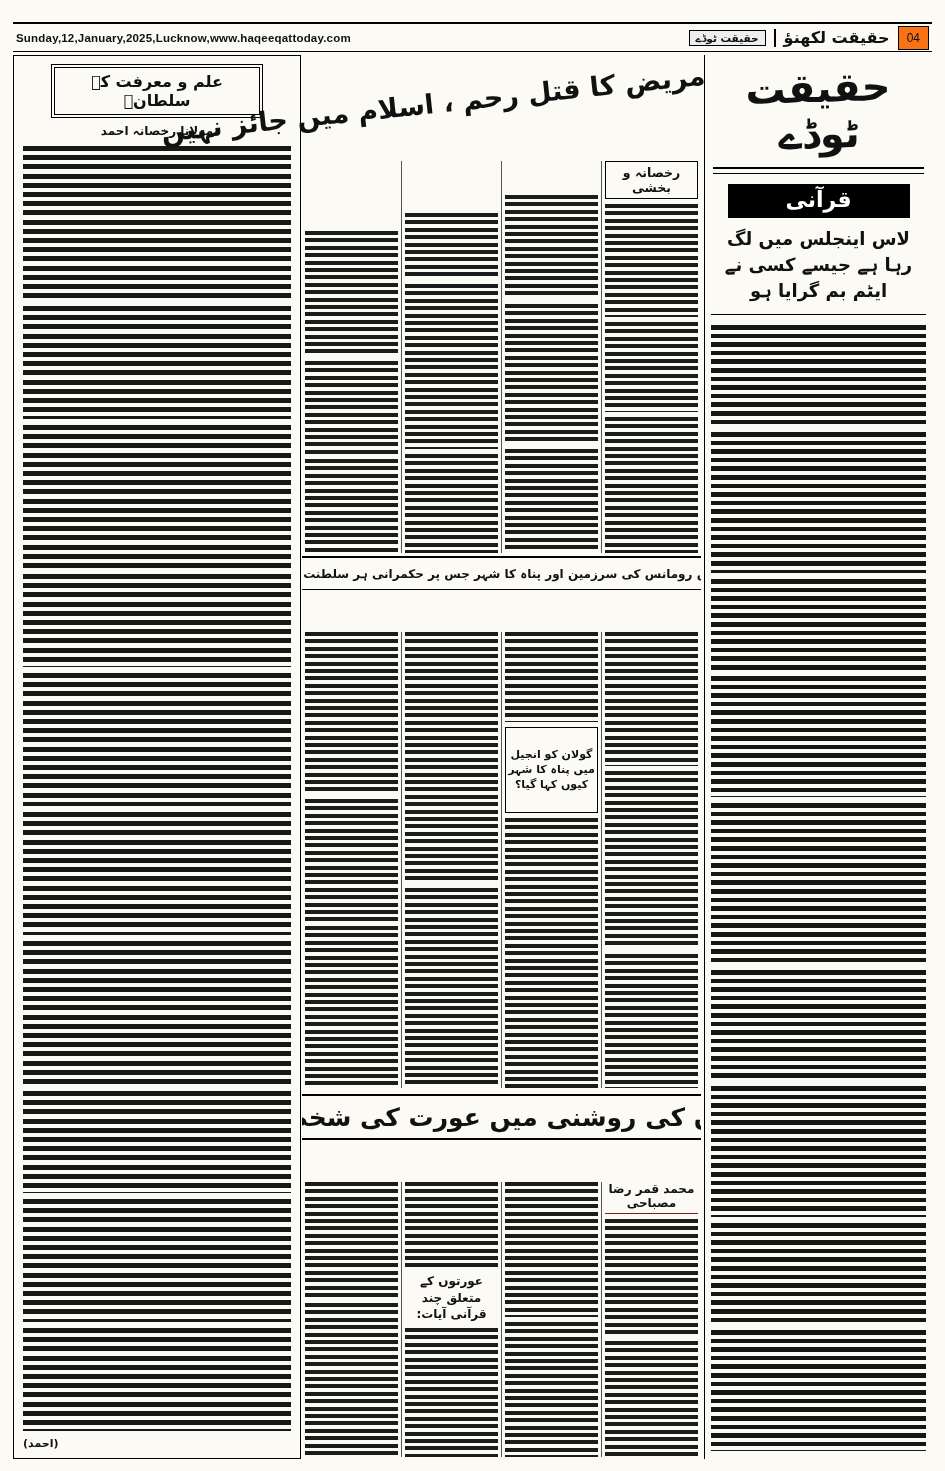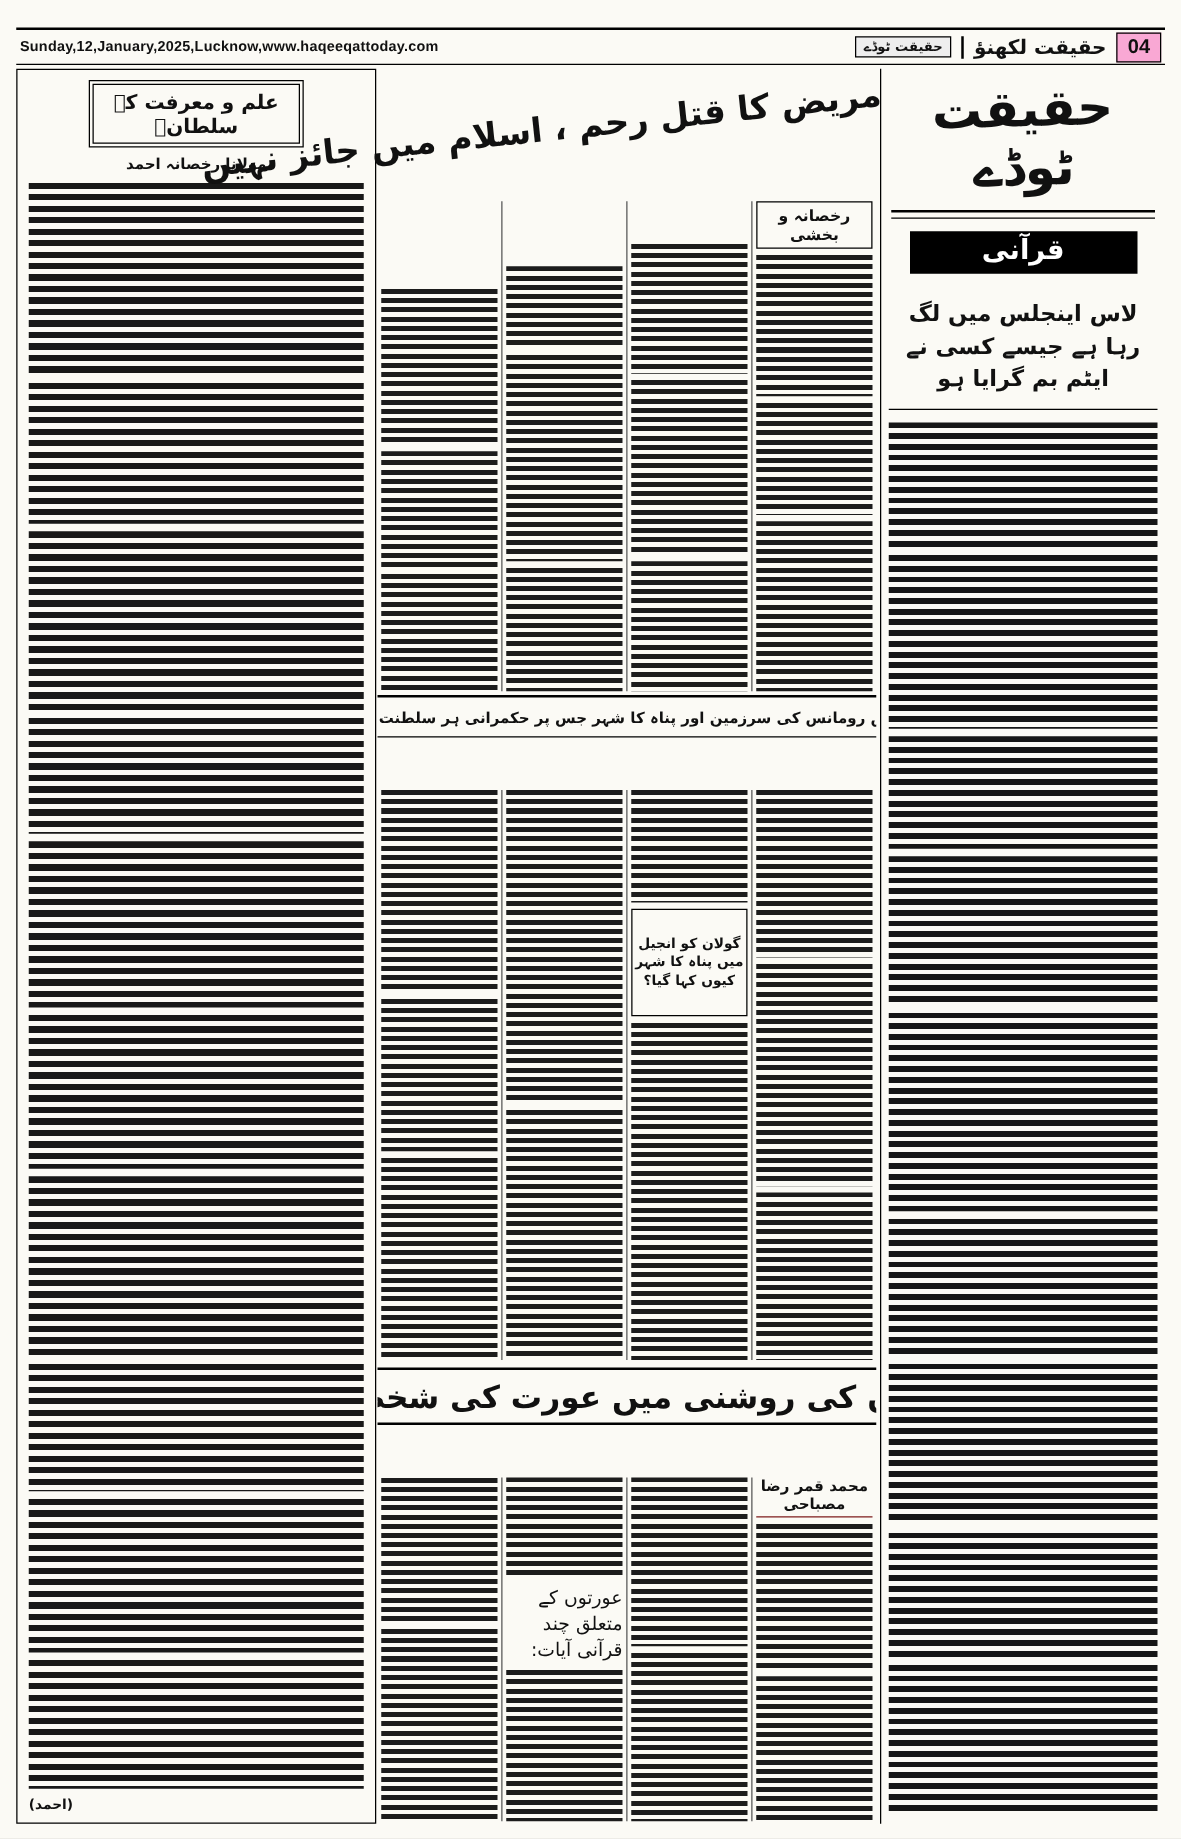--- a/index.html
+++ b/index.html
@@ -5,36 +5,36 @@
   html,body{margin:0;padding:0;background:#d8d8d4;}
   .page{position:relative;width:945px;height:1471px;margin:0 auto;background:#fbfaf5;
         font-family:"DejaVu Sans",sans-serif;color:#111;overflow:hidden;}
 
   
   .masthead{position:absolute;left:13px;right:13px;top:22px;height:30px;
             border-top:2px solid #000;border-bottom:1.5px solid #000;
             display:flex;align-items:center;justify-content:space-between;box-sizing:border-box;padding:0 3px;}
   .date-line{font-family:"Liberation Sans",sans-serif;font-weight:bold;font-size:11.5px;letter-spacing:.2px;}
   .mast-right{display:flex;direction:rtl;align-items:center;gap:8px;}
-  .page-number{font-size:16px;font-weight:bold;background:#f9a8d4;border:1.5px solid #000;
+  .page-number{font-size:12px;font-weight:normal;background:#f97316;border:1.5px solid #000;
                padding:0 8px;line-height:22px;font-family:"Liberation Sans",sans-serif;}
   .section-label{font-size:16px;font-weight:bold;}
   .mast-div{width:2px;height:18px;background:#000;}
   .paper-small{font-size:10.5px;font-weight:bold;border:1px solid #000;padding:1px 6px;background:#eee;}
 
   
   .sim-l{background:repeating-linear-gradient(to bottom,#181818 0 5px,transparent 5px 9.2px);}
   .sim-m{background:repeating-linear-gradient(to bottom,#1c1c1c 0 4px,transparent 4px 7.4px);}
   .sim-r{background:repeating-linear-gradient(to bottom,#161616 0 4.6px,transparent 4.6px 8.6px);}
   .grow{flex:1 1 0;min-height:0;}
 
   
   .left-art{position:absolute;left:13px;top:55px;width:288px;height:1404px;border:1.5px solid #000;
             box-sizing:border-box;padding:6px 9px 8px;display:flex;flex-direction:column;gap:6px;}
-  .left-title{width:172px;margin:2px auto 0;border:1.5px solid #000;padding:2px;box-sizing:border-box;flex:0 0 auto;}
+  .left-title{width:212px;margin:2px auto 0;border:1.5px solid #000;padding:2px;box-sizing:border-box;flex:0 0 auto;}
   .left-title-inner{border:1px solid #000;text-align:center;font-size:16px;font-weight:bold;padding:4px 2px;direction:rtl;}
   .left-byline{text-align:center;font-weight:bold;font-size:12px;direction:rtl;flex:0 0 auto;margin-bottom:2px;}
   .continued{direction:rtl;text-align:left;font-weight:bold;font-size:11px;flex:0 0 auto;}
 
   
   .mid-top{position:absolute;left:302px;top:55px;width:399px;height:500px;}
   .main-headline{position:absolute;top:26px;left:-6px;width:410px;text-align:center;direction:rtl;
                  font-size:27px;font-weight:bold;white-space:nowrap;transform:rotate(-6deg);letter-spacing:-.5px;}
   .cols{position:absolute;left:0;right:0;display:flex;direction:rtl;margin-top:36px;}
   .mid-top .cols{top:70px;bottom:2px;}
@@ -51,32 +51,32 @@
   .subhead-box{border:1.5px solid #000;padding:20px 2px;text-align:center;font-size:11px;font-weight:bold;
                direction:rtl;line-height:1.35;flex:0 0 auto;}
 
   .quran-head{position:absolute;left:302px;top:1094px;width:399px;height:46px;box-sizing:border-box;
               border-top:2.5px solid #000;border-bottom:2px solid #000;display:flex;align-items:center;
               justify-content:center;font-size:25px;font-weight:900;direction:rtl;white-space:nowrap;overflow:hidden;}
   .quran-cols{position:absolute;left:302px;top:1144px;width:399px;height:315px;}
   .quran-cols .cols{top:2px;bottom:2px;}
   .q-byline{font-weight:bold;font-size:12px;text-align:center;border-bottom:1px solid #7f1d1d;
             padding-bottom:3px;direction:rtl;flex:0 0 auto;}
-  .q-subhead{font-weight:normal;font-size:15px;direction:rtl;line-height:1.4;flex:0 0 auto;}
+  .q-subhead{font-weight:bold;font-size:12px;text-align:center;direction:rtl;line-height:1.4;flex:0 0 auto;}
 
   
   .right-col{position:absolute;left:704px;top:55px;width:228px;height:1404px;box-sizing:border-box;
              border-left:1px solid #000;padding:0 6px 8px;display:flex;flex-direction:column;gap:6px;}
   .nameplate{font-size:40px;font-weight:bold;text-align:center;direction:rtl;margin:10px 0 2px;
              letter-spacing:-2px;transform:rotate(-1.5deg);flex:0 0 auto;}
   .nameplate-rule{border-top:2.5px solid #000;border-bottom:1px solid #000;height:4px;margin:2px 2px 4px;flex:0 0 auto;}
   .kicker{background:#000;color:#fff;font-size:22px;font-weight:bold;text-align:center;width:182px;
           margin:0 auto;padding:3px 0 6px;direction:rtl;flex:0 0 auto;}
   .r-headline{font-size:18px;font-weight:bold;text-align:center;direction:rtl;line-height:1.45;
-              margin:14px 0 2px;flex:0 0 auto;}
+              margin:2px 0 2px;flex:0 0 auto;}
   .r-rule{border-top:1.5px solid #000;margin:2px 0 4px;flex:0 0 auto;}
 </style>
 </head>
 <body>
 
 <div class="page">
 
   <div class="masthead">
     <div class="date-line">Sunday,12,January,2025,Lucknow,www.haqeeqattoday.com</div>
     <div class="mast-right">

